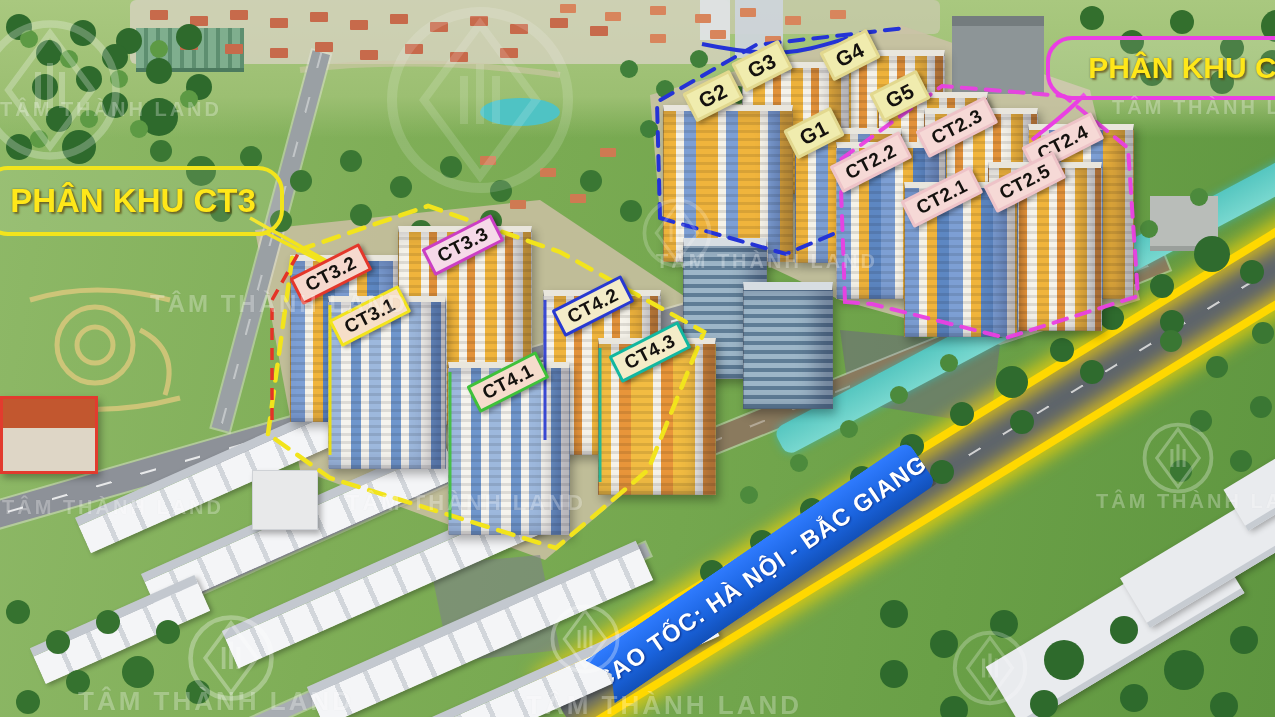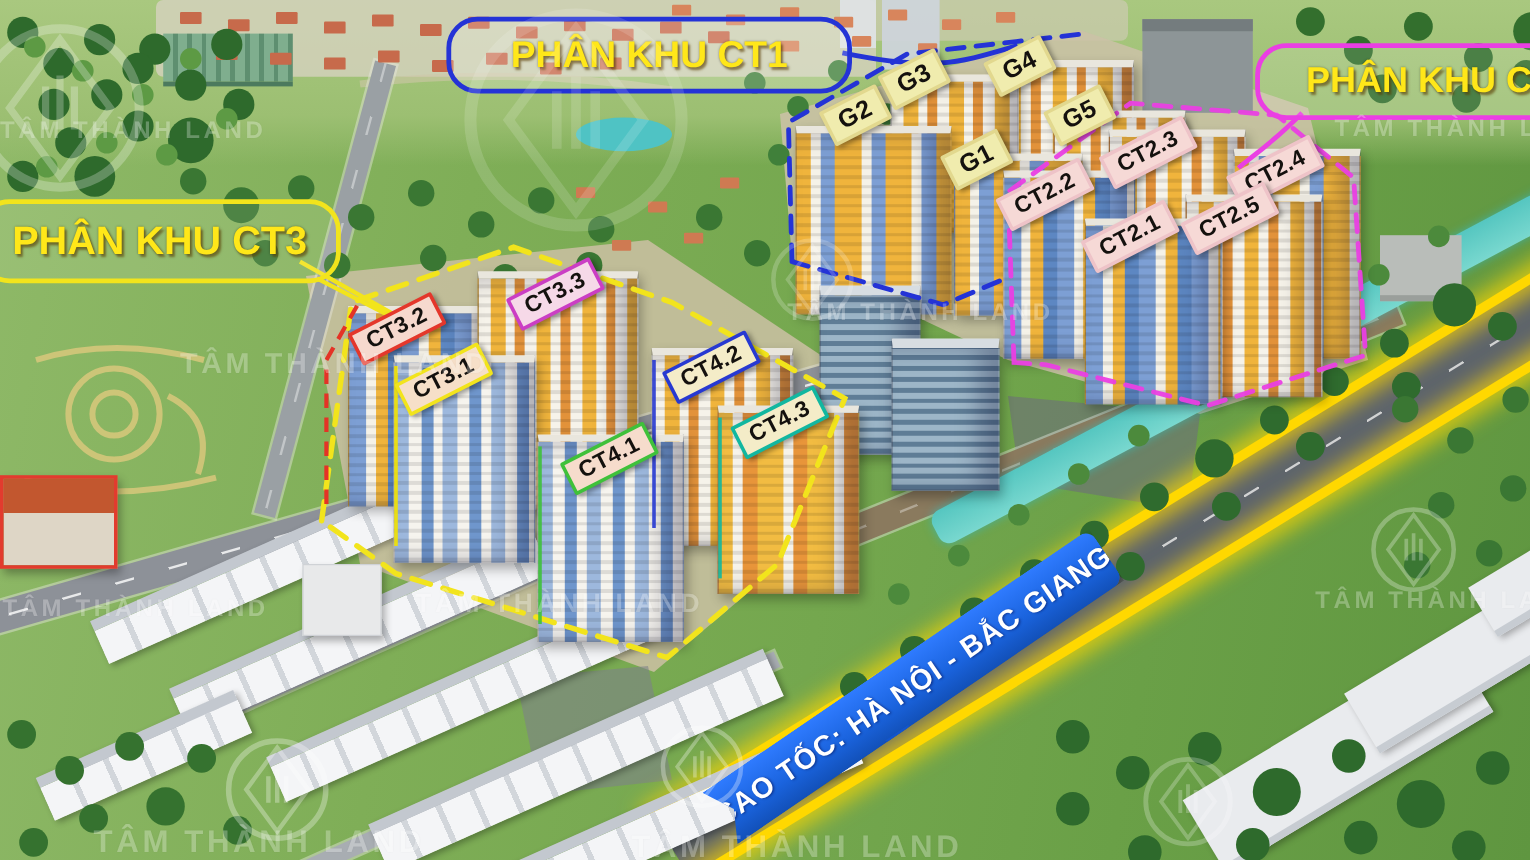--- a/index.html
+++ b/index.html
@@ -223,21 +223,20 @@
   <div class="plate p-pink" style="left:1063px;top:143px;">CT2.4</div>
   <div class="plate p-pink" style="left:942px;top:197px;">CT2.1</div>
   <div class="plate p-pink" style="left:1025px;top:182px;">CT2.5</div>
   <div class="plate p-red" style="left:331px;top:274px;">CT3.2</div>
   <div class="plate p-mag" style="left:463px;top:245px;">CT3.3</div>
   <div class="plate p-yel" style="left:370px;top:316px;">CT3.1</div>
   <div class="plate p-grn" style="left:508px;top:382px;">CT4.1</div>
   <div class="plate p-blu" style="left:593px;top:306px;">CT4.2</div>
   <div class="plate p-tea" style="left:650px;top:352px;">CT4.3</div>
 
-  <div class="bubble bub-ct1">PHÂN KHU CT1</div>
   <div class="bubble bub-ct2">PHÂN KHU CT2</div>
   <div class="bubble bub-ct3">PHÂN KHU CT3</div>
 
 
   <div class="abs ribbon">
     <span>CAO TỐC: HÀ NỘI - BẮC GIANG</span>
     <div class="pin"></div>
   </div>
 
   <svg width="0" height="0" style="position:absolute">

